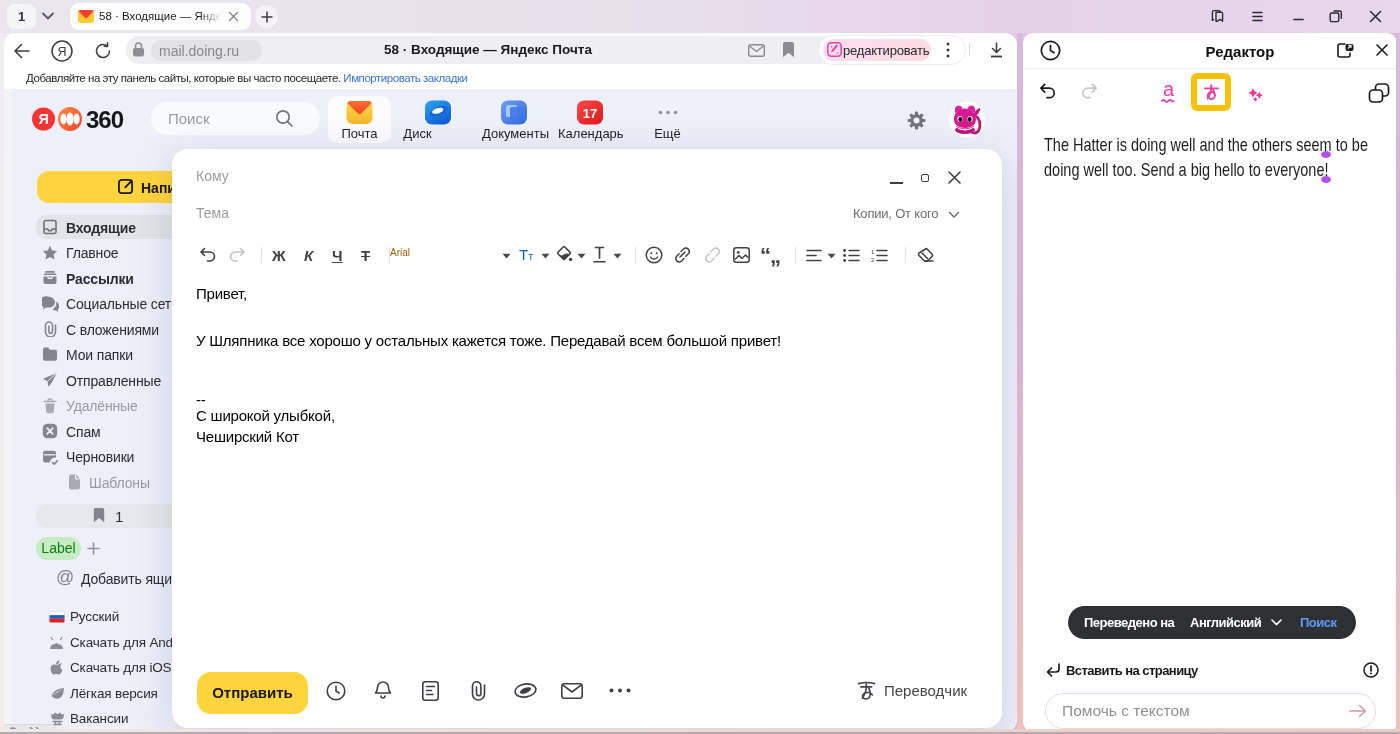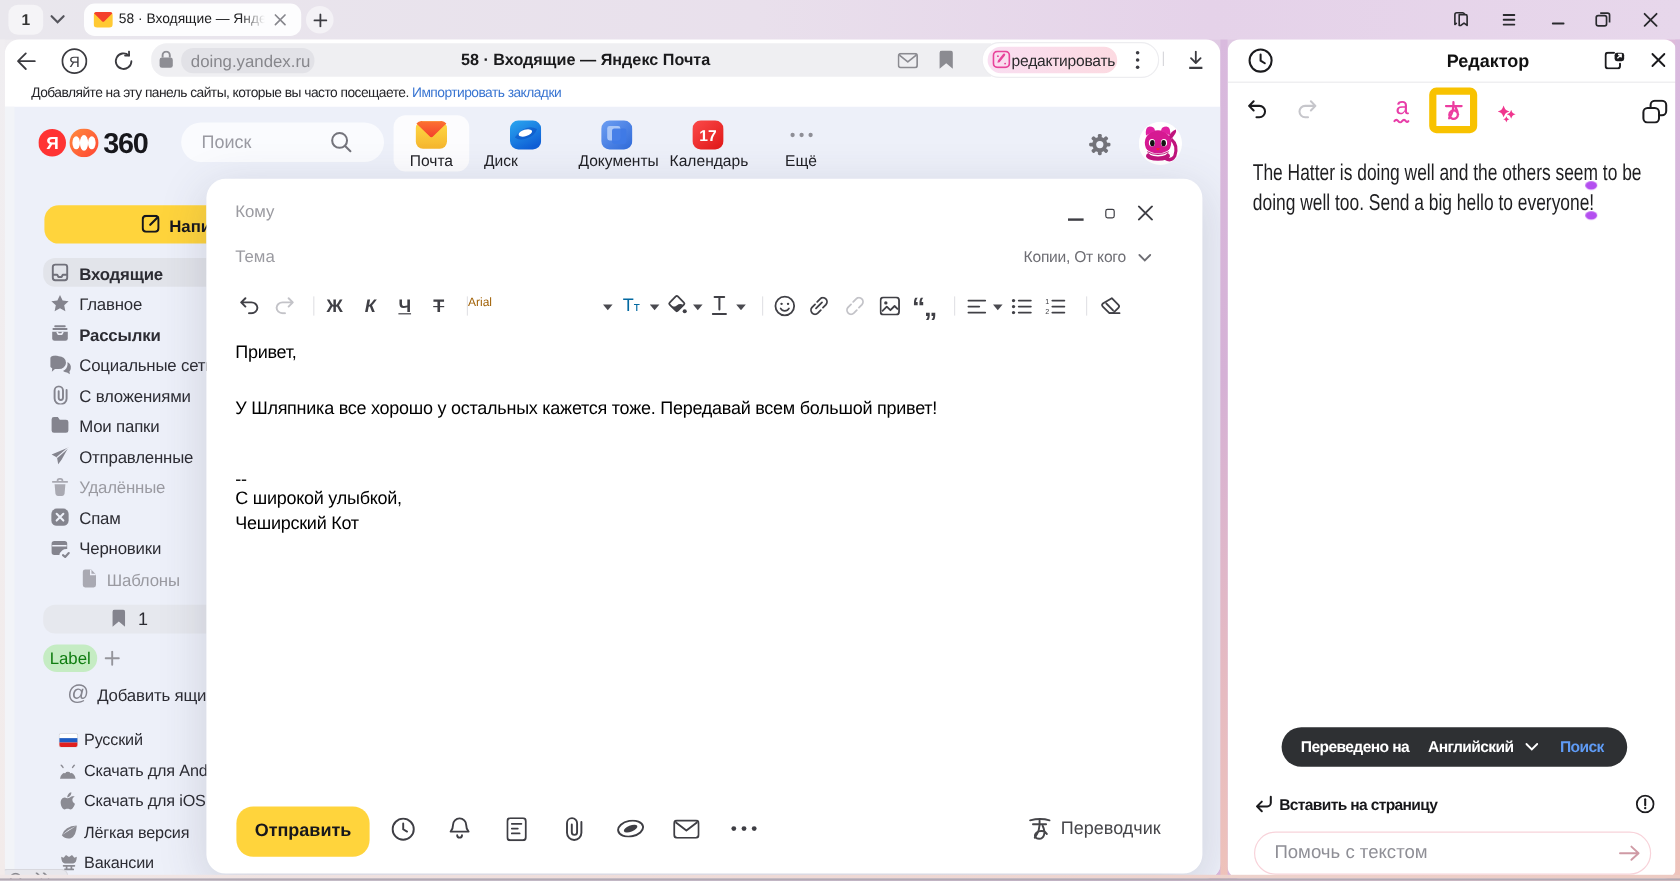--- a/index.html
+++ b/index.html
@@ -127,21 +127,21 @@
     <path d="M15.5 9 a6.5 6.5 0 1 1 -2.2 -4.9" stroke="#3b3b40" stroke-width="1.5" fill="none" stroke-linecap="round"></path>
     <path d="M13.5 0.8 L13.6 4.4 L10.2 4.3" stroke="#3b3b40" stroke-width="1.5" fill="none" stroke-linecap="round" stroke-linejoin="round"></path>
   </svg>
   <div class="abs" id="urlbox"></div>
 
   <svg class="abs" style="left:132px; top:42px;" width="13" height="15" viewBox="0 0 13 15">
     <rect x="1" y="6" width="11" height="8.5" rx="2" fill="#8e8e94"></rect>
     <path d="M3.5 6 V4 a3 3 0 0 1 6 0 V6" stroke="#8e8e94" stroke-width="1.6" fill="none"></path>
   </svg>
   <div class="abs" id="urlpill"></div>
-  <div class="abs" id="urltext">doing.yandex.ru</div>
+  <div class="abs" id="urltext">mail.doing.ru</div>
   <div class="abs" id="pagetitle">58 · Входящие — Яндекс Почта</div>
 
   <svg class="abs" style="left:748px; top:44px;" width="17" height="13" viewBox="0 0 17 13">
     <rect x="0.7" y="0.7" width="15.6" height="11.6" rx="2" stroke="#8b8b91" stroke-width="1.4" fill="none"></rect>
     <path d="M1.5 2 L8.5 7.5 L15.5 2" stroke="#8b8b91" stroke-width="1.4" fill="none" stroke-linejoin="round"></path>
   </svg>
   <svg class="abs" style="left:782px; top:42px;" width="13" height="16" viewBox="0 0 13 16">
     <path d="M1 2 a2 2 0 0 1 2 -2 h7 a2 2 0 0 1 2 2 v13.2 l-5.5 -4.4 L1 15.2 Z" fill="#8b8b91"></path>
   </svg>
   <div class="abs" id="editbtn"></div>

